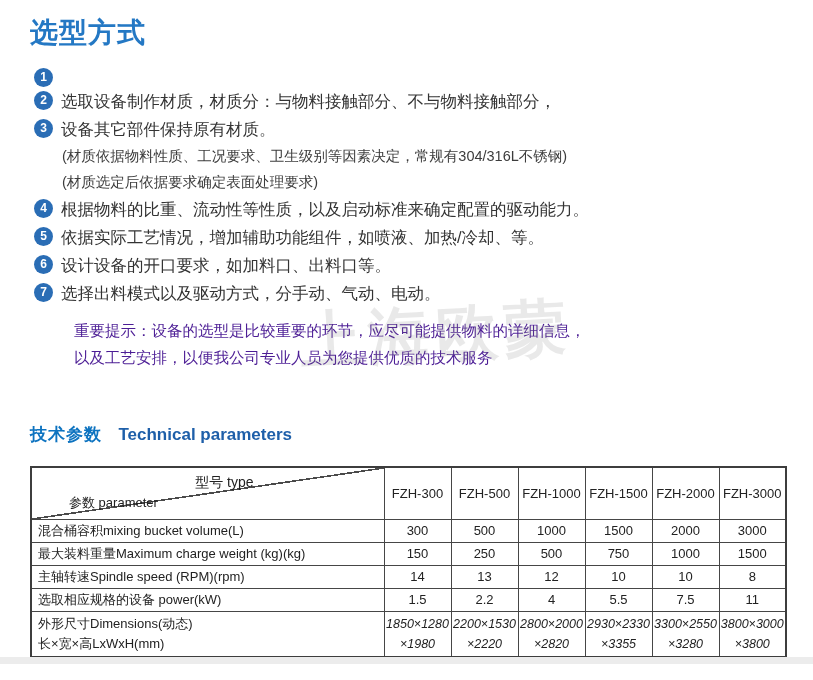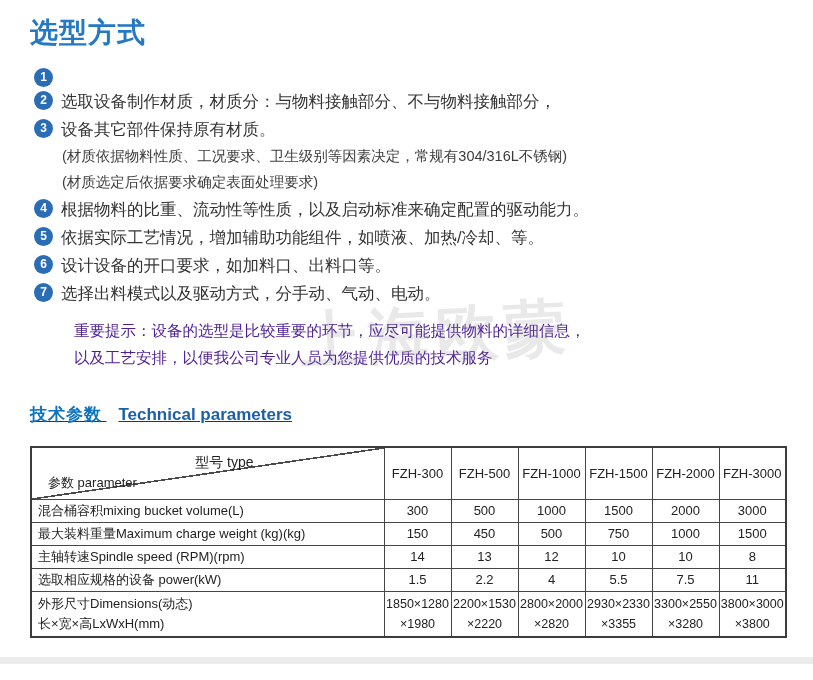--- a/index.html
+++ b/index.html
@@ -62,21 +62,21 @@
     font-size: 62px;
     font-weight: bold;
     color: #7a7a7a;
     opacity: 0.16;
     transform: rotate(-3deg);
     letter-spacing: 6px;
     pointer-events: none;
     white-space: nowrap;
   }
 
-  .section-header { margin-top: 32px; margin-bottom: 20px; text-decoration: underline; }
+  .section-header { margin-top: 52px; margin-bottom: 20px; }
   .section-title-zh { font-size: 17px; font-weight: bold; color: #0d73c0; letter-spacing: 1px; }
   .section-title-en { font-size: 17px; font-weight: bold; color: #1e5fa9; margin-left: 12px; }
 
   table.params {
     border-collapse: collapse;
     width: 757px;
     table-layout: fixed;
     border: 2px solid #3d3d3d;
   }
   table.params th, table.params td {
@@ -92,30 +92,30 @@
     position: relative;
     height: 52px;
     background:
       linear-gradient(to bottom right,
         transparent calc(50% - 0.8px),
         #4a4a4a calc(50% - 0.8px),
         #4a4a4a calc(50% + 0.8px),
         transparent calc(50% + 0.8px));
   }
   .corner-top  { position: absolute; top: 6px;  right: 130px; font-size: 14px; color: #222; }
-  .corner-bottom { position: absolute; bottom: 7px; left: 16px; font-size: 13px; color: #222; }
+  .corner-bottom { position: absolute; bottom: 7px; left: 37px; font-size: 13px; color: #222; }
 
   th.model { text-align: center; font-size: 13.5px; }
 
   td.label { text-align: left; padding: 2px 4px 2px 6px; height: 22px; font-size: 13px; }
   td.val   { text-align: center; height: 22px; }
 
   tr.tall td { height: 44px; vertical-align: middle; }
   tr.tall td div { line-height: 20px; }
-  tr.tall td.val div { text-align: center; font-size: 12.5px; }
+  tr.tall td.val div { text-align: center; font-size: 12.5px; font-style: italic; }
 
   .bottom-strip {
     position: absolute;
     left: 0; bottom: 0;
     width: 813px; height: 7px;
     background: #ececec;
   }
 </style>
 </head>
 <body>
@@ -207,21 +207,21 @@
         <td class="val">300</td>
         <td class="val">500</td>
         <td class="val">1000</td>
         <td class="val">1500</td>
         <td class="val">2000</td>
         <td class="val">3000</td>
       </tr>
       <tr>
         <td class="label">最大装料重量Maximum charge weight (kg)(kg)</td>
         <td class="val">150</td>
-        <td class="val">450</td>
+        <td class="val">250</td>
         <td class="val">500</td>
         <td class="val">750</td>
         <td class="val">1000</td>
         <td class="val">1500</td>
       </tr>
       <tr>
         <td class="label">主轴转速Spindle speed (RPM)(rpm)</td>
         <td class="val">14</td>
         <td class="val">13</td>
         <td class="val">12</td>

